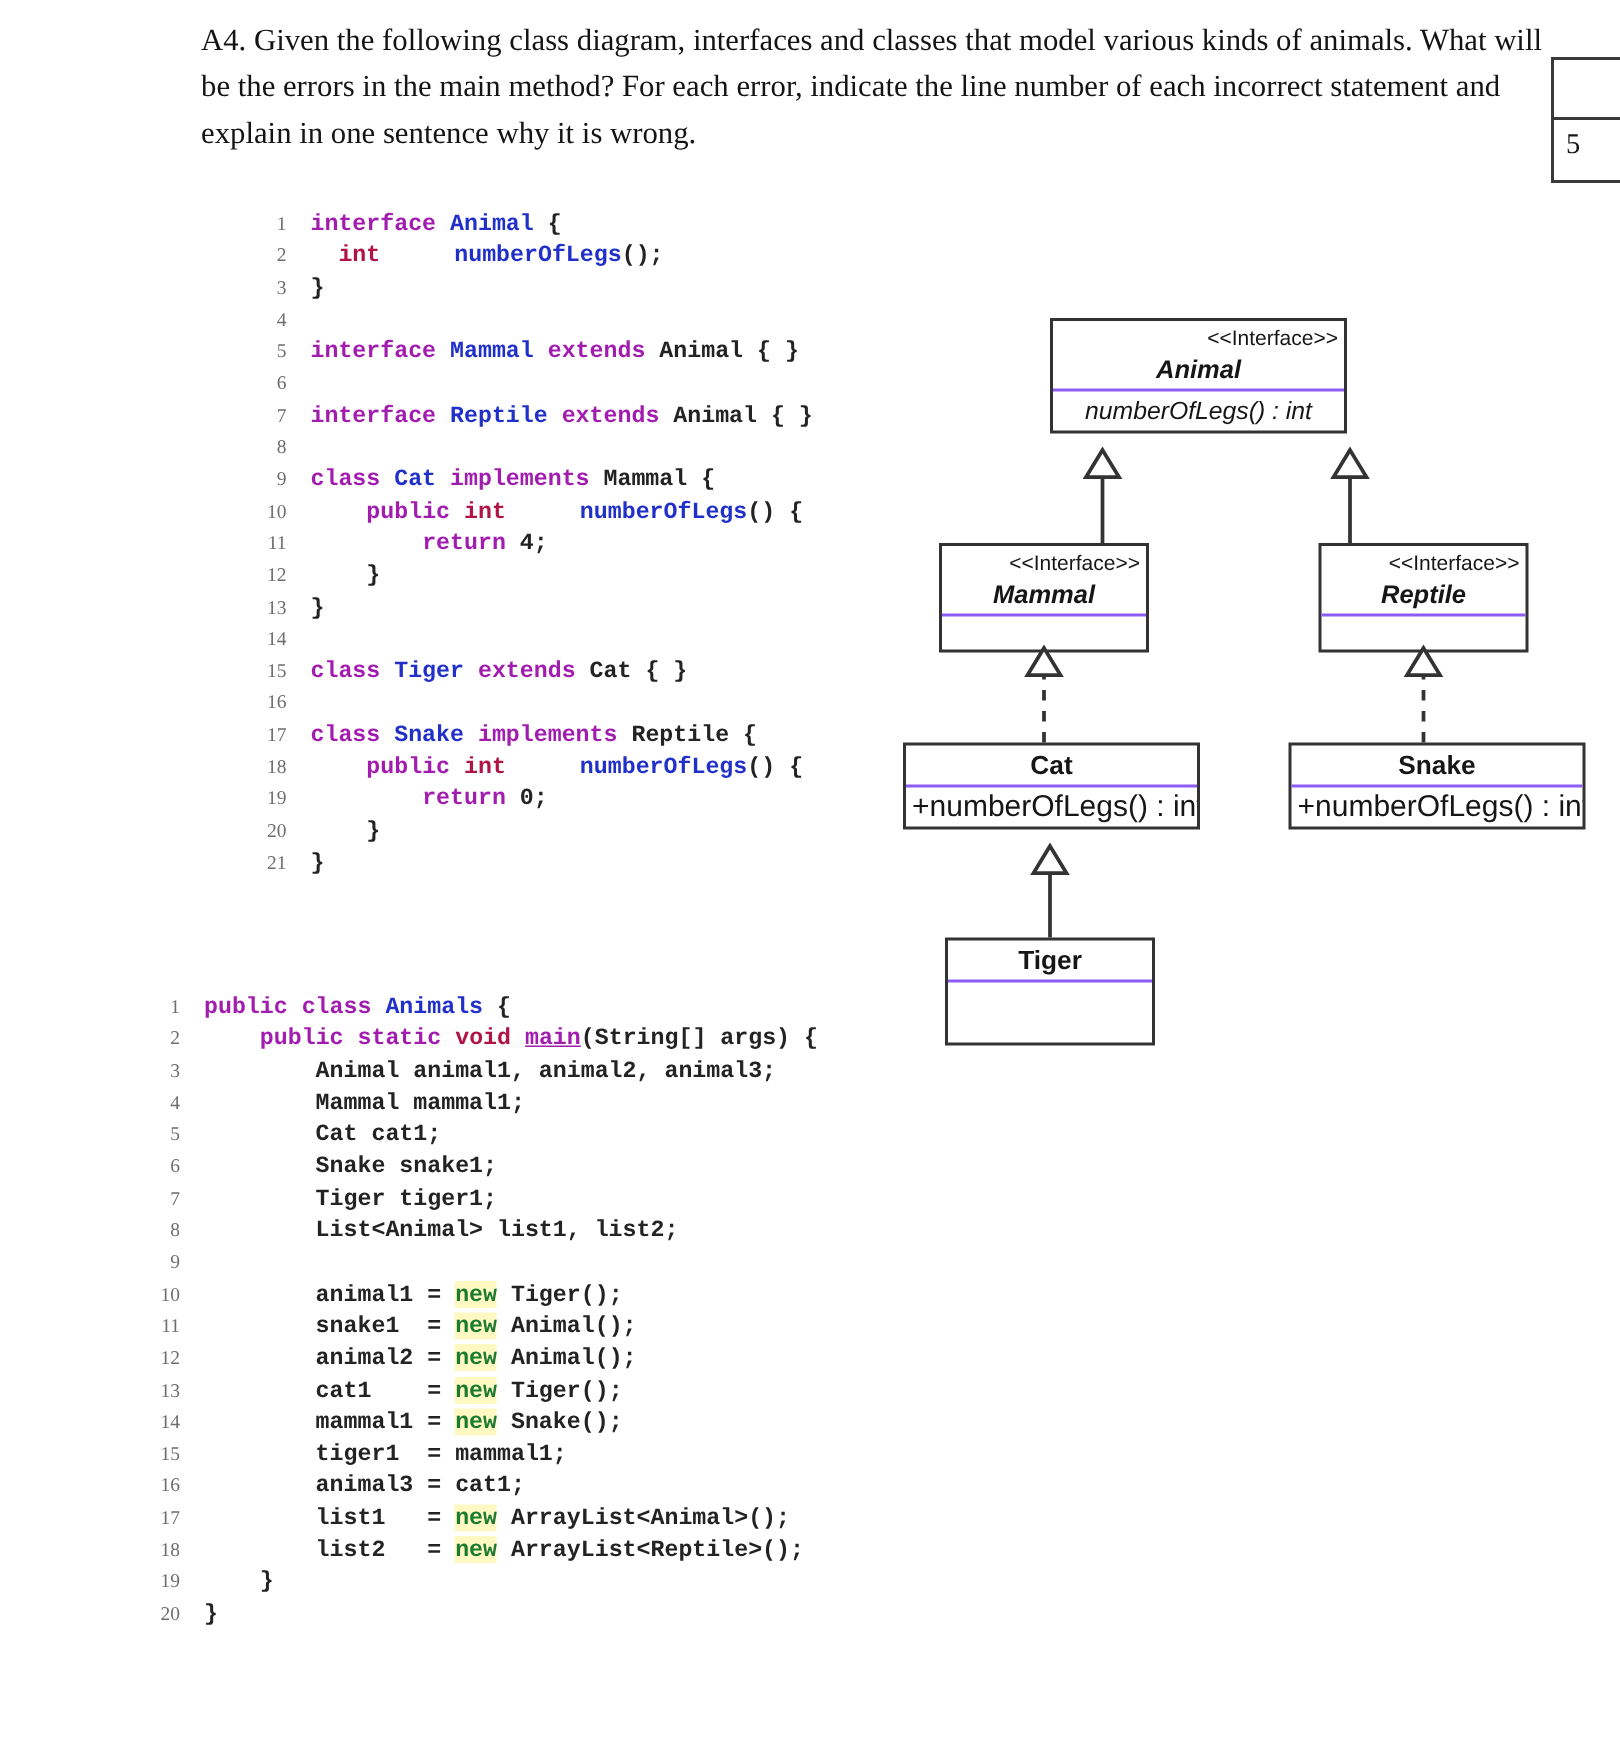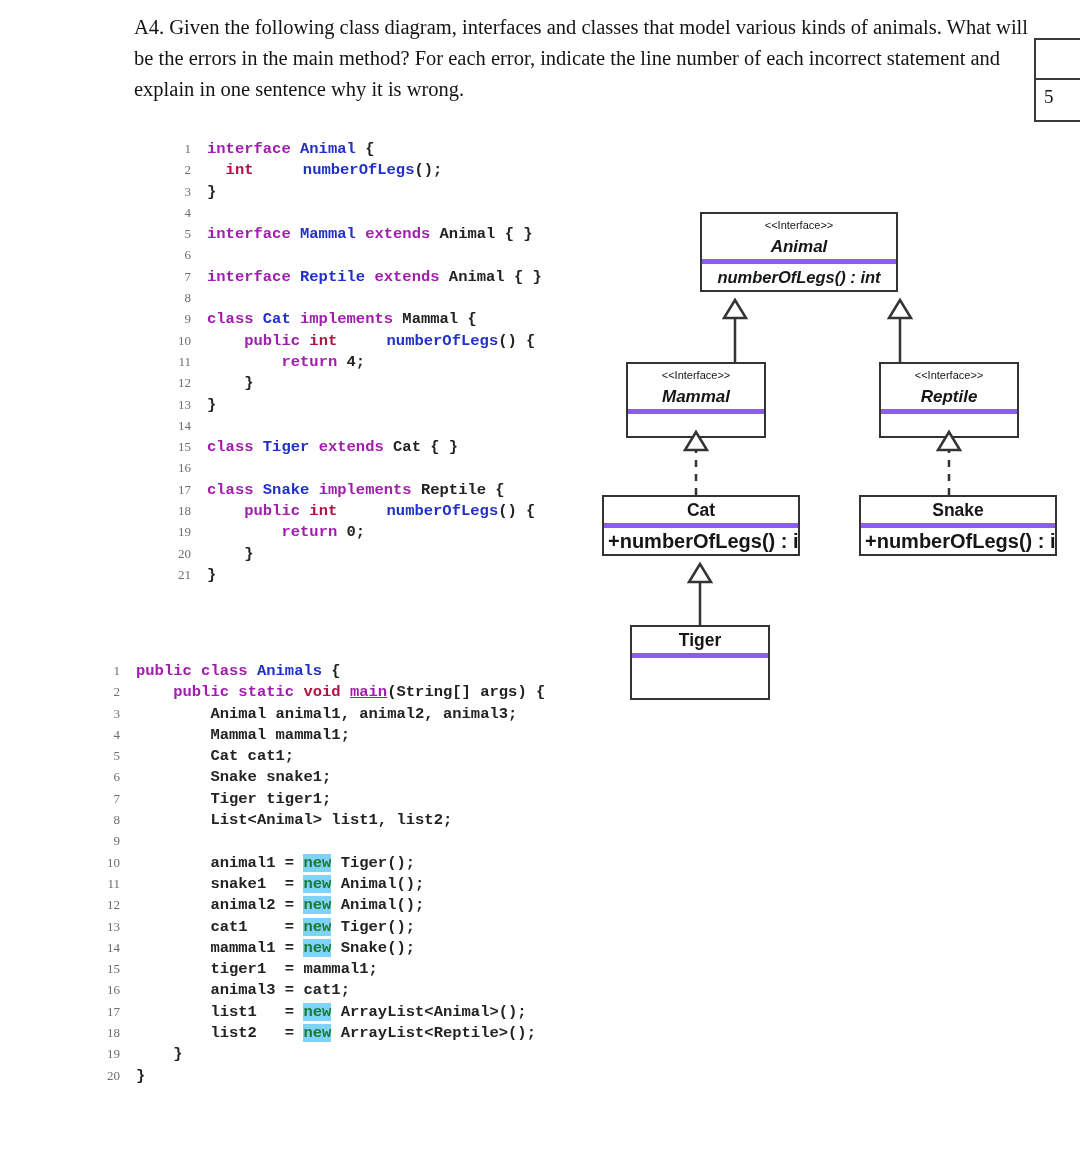--- a/index.html
+++ b/index.html
@@ -74,21 +74,21 @@
     font-family: "Liberation Serif", serif;
     font-size: 13px;
     font-weight: normal;
     color: #6e6e6e;
     vertical-align: baseline;
   }
   .code-line .src { display: inline; }
 
   
   .k   { color: #a21caf; }            
-  .kn  { color: #1d7a32; background: #7dd3fc; }  
+  .kn  { color: #1d7a32; background: #fef9c3; }  
   .t   { color: #b01444; }            
   .ty  { color: #2030c8; }            
   .fn  { color: #2030c8; padding-left: 40px; }            
   .fnu { color: #a21caf; text-decoration: underline; } 
   .p   { color: #232323; }            
   .num { color: #232323; }
 
   #code-block-model  { left: 157px; top: 138px; }
   #code-block-main   { left: 86px;  top: 660px; }
 
@@ -108,22 +108,22 @@
   }
   .uml-compartment {
     box-sizing: border-box;
     text-align: center;
     font-family: "Liberation Sans", sans-serif;
     color: #161616;
     padding: 1px 4px;
     overflow: hidden;
     white-space: nowrap;
   }
-  .uml-compartment + .uml-compartment { border-top: 5px solid #8b5cf6; font-weight: bold; }
-  .stereotype { font-size: 11px; font-weight: normal; line-height: 21px; }
+  .uml-compartment + .uml-compartment { border-top: 2px solid #8b5cf6; }
+  .stereotype { font-size: 14px; font-weight: normal; line-height: 21px; text-align: right; }
   .uml-name-iface { font-size: 17px; font-weight: bold; font-style: italic; line-height: 22px; }
   .uml-name-class { font-size: 17.5px; font-weight: bold; line-height: 24px; }
   .uml-member-abstract { font-size: 16.5px; font-style: italic; line-height: 24px; }
   .uml-member { font-size: 20px; line-height: 24px; }
   .uml-empty { line-height: 20px; height: 20px; }
 </style>
 </head>
 <body>
 
 <div id="question-prompt">A4. Given the following class diagram, interfaces and classes that model various kinds of animals. What will be the errors in the main method? For each error, indicate the line number of each incorrect statement and explain in one sentence why it is wrong.</div>

